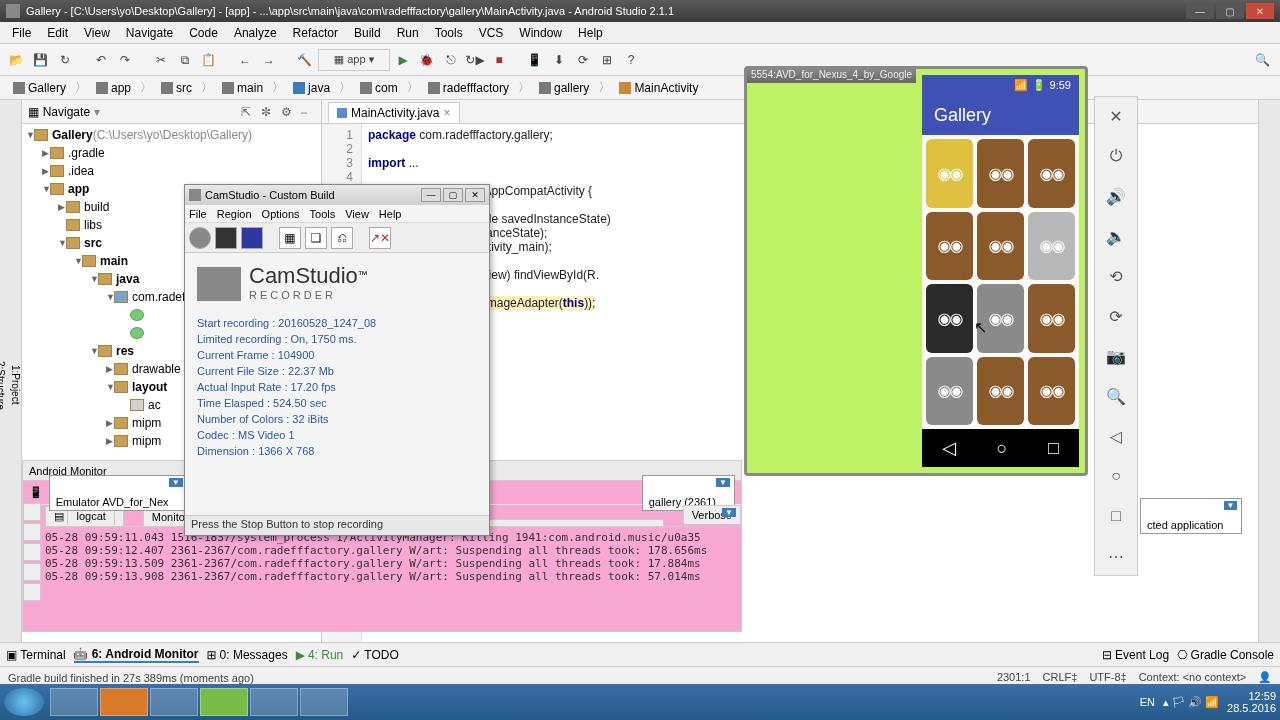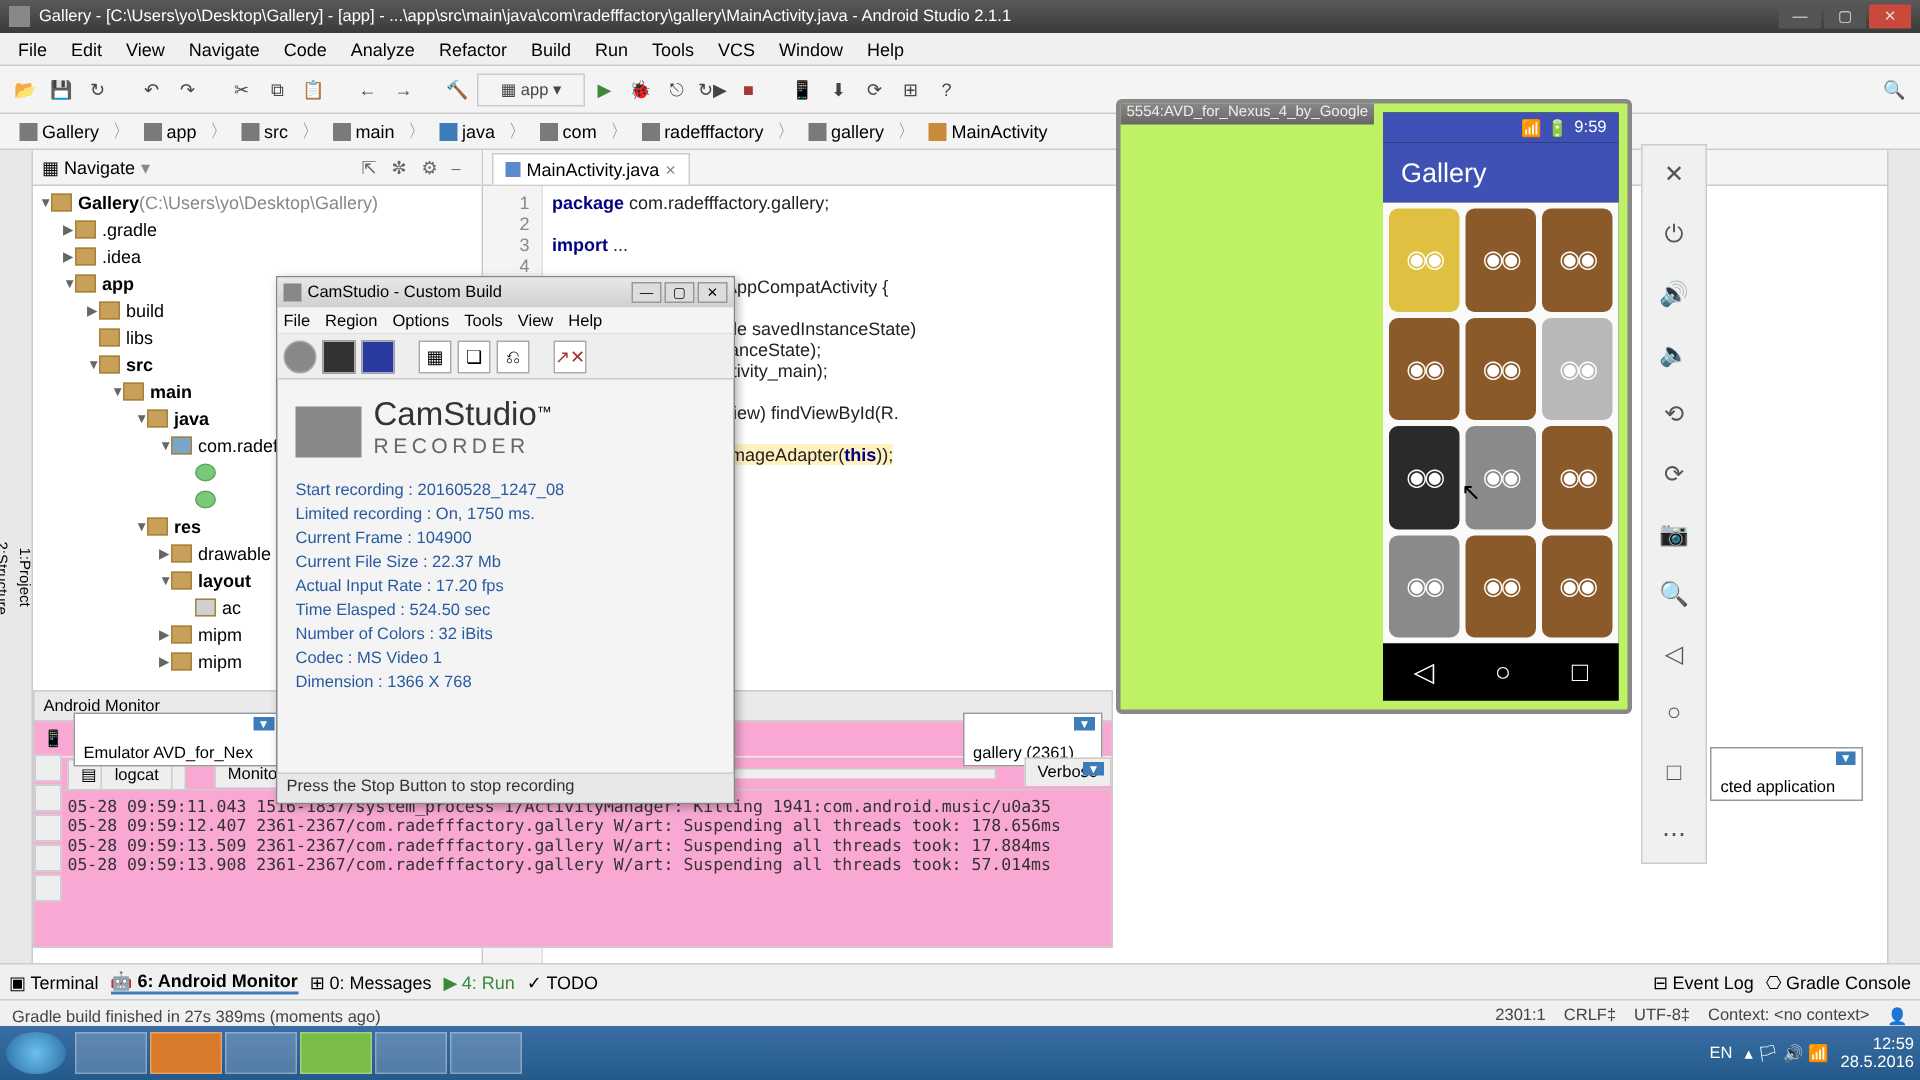--- a/index.html
+++ b/index.html
@@ -76,29 +76,29 @@
 .cam-title .wb { width: 20px; height: 14px; background: #ddd; border: 1px solid #999; margin-left: 2px; display: flex; align-items: center; justify-content: center; font-size: 9px; }
 .cam-menu { height: 18px; background: #f4f4f4; display: flex; align-items: center; padding: 0 4px; font-size: 11px; gap: 10px; border-bottom: 1px solid #ddd; }
 .cam-tb { height: 30px; background: #eee; display: flex; align-items: center; padding: 0 4px; gap: 4px; border-bottom: 1px solid #ccc; }
 .cam-tb .cb { width: 22px; height: 22px; background: #fff; border: 1px solid #aaa; display: flex; align-items: center; justify-content: center; }
 .cam-tb .cb.rec { background: #888; border-radius: 50%; }
 .cam-tb .cb.pause { background: #333; }
 .cam-tb .cb.stop { background: #2a3aa0; }
 .cam-logo { padding: 10px 12px; display: flex; align-items: flex-end; gap: 8px; }
 .cam-logo .logo-sq { width: 44px; height: 34px; background: #888; }
 .cam-logo .logo-txt { font-size: 22px; font-weight: 300; color: #333; }
-.cam-logo .logo-sub { font-size: 14px; letter-spacing: 3px; color: #666; }
+.cam-logo .logo-sub { font-size: 11px; letter-spacing: 3px; color: #666; }
 .cam-stats { padding: 4px 12px; font-size: 11px; color: #2a5aa0; line-height: 16px; flex: 1; }
 .cam-foot { height: 20px; background: #e8e8e8; border-top: 1px solid #ccc; font-size: 11px; padding: 2px 6px; color: #333; }
 .android-mon { position: absolute; left: 22px; top: 460px; width: 720px; height: 172px; background: #f9a8d4; border: 1px solid #ccc; display: flex; flex-direction: column; font-size: 11px; }
 .am-header { height: 20px; background: #eaeaea; border-bottom: 1px solid #ccc; display: flex; align-items: center; padding: 0 6px; }
 .am-row { height: 24px; display: flex; align-items: center; padding: 0 6px; gap: 6px; border-bottom: 1px solid #eee; }
 .am-select { background: #fff; border: 1px solid #999; padding: 20px 18px 2px 6px; position: relative; }
 .am-select::after { content: "▼"; position: absolute; right: 4px; top: 2px; background: #3c7cb8; color: #fff; padding: 0 3px; font-size: 8px; }
-.am-tabs { height: 22px; display: flex; align-items: center; gap: 19px; padding-left: 22px; border-bottom: 1px solid #ccc; }
+.am-tabs { height: 22px; display: flex; align-items: flex-end; gap: 19px; padding-left: 22px; border-bottom: 1px solid #ccc; }
 .am-tabs span { padding: 3px 8px; background: #eee; border: 1px solid #ccc; border-bottom: none; font-size: 11px; }
 .am-log { flex: 1; font-family: Consolas, monospace; font-size: 11px; padding: 4px 22px; white-space: pre; overflow: hidden; color: #333; }
 .am-sidebar { position: absolute; left: 0; top: 40px; width: 22px; display: flex; flex-direction: column; gap: 2px; padding-top: 2px; }
 .am-sidebar span { width: 18px; height: 18px; background: #eee; border: 1px solid #ccc; font-size: 10px; }
 .extra-select { position: absolute; top: 519px; left: 1140px; font-size: 11px; }
 .extra-select .am-select::after { background: #3c7cb8; }
 .sb-right { margin-left: auto; display: flex; gap: 12px; }
 .bottom-tabs .bi { display: flex; align-items: center; gap: 3px; }
 .bottom-tabs .sel { border-bottom: 2px solid #3c7cb8; font-weight: bold; }
 .cursor { position: absolute; top: 318px; left: 974px; font-size: 16px; color: #000; pointer-events: none; }

